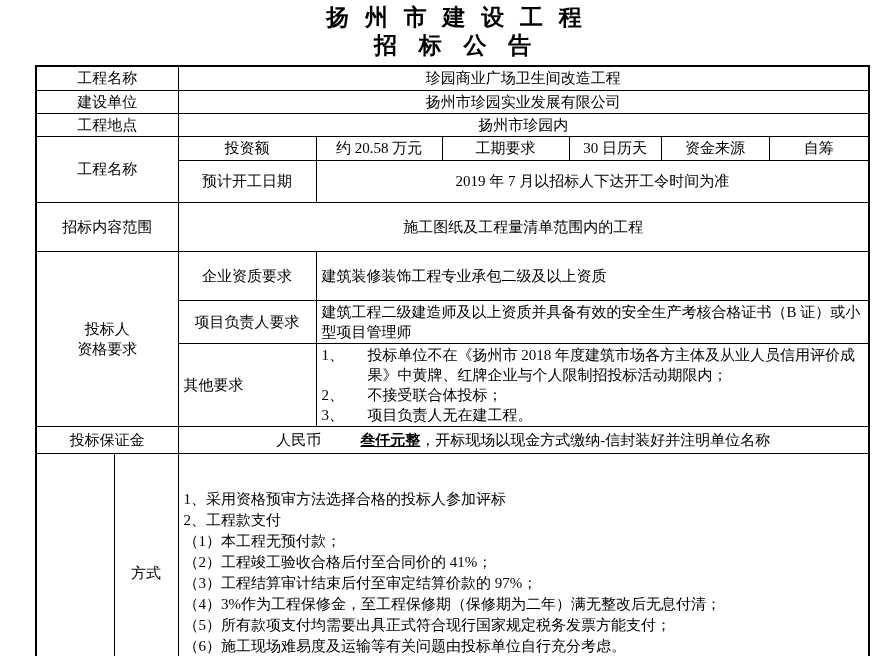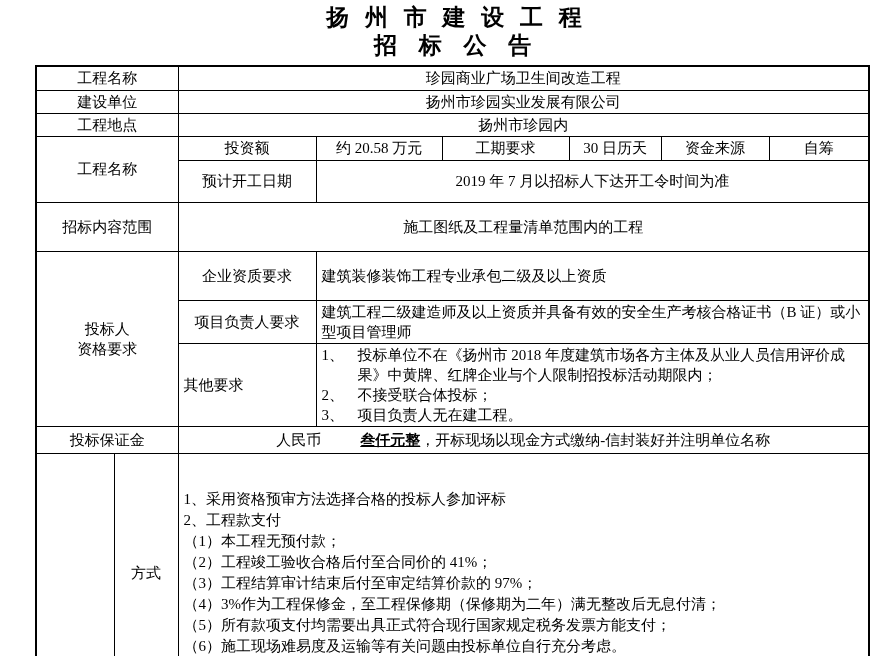--- a/index.html
+++ b/index.html
@@ -40,21 +40,21 @@
   tr.r4b { height: 42px; margin-top: 48px; }
   tr.r5 { height: 49px; }
   tr.r6a { height: 49px; }
   tr.r6b { height: 43px; }
   tr.r6c { height: 80px; }
   tr.r7 { height: 27px; padding-left: 9px; }
   tr.r8 { height: 240px; }
 
   .oitem { display: flex; align-items: flex-start; }
   .oitem .num { flex: 0 0 36px; text-align: left; }
-  .oitem .txt { flex: 1; text-align: left; }
+  .oitem .txt { flex: 1; text-align: left; margin-left: 10px; }
 
   .method-lines { text-align: left; }
   .method-lines .mline { line-height: 21px; }
 
   .deposit-amount { font-weight: bold; text-decoration: underline; margin-left: 39px; }
 </style>
 </head>
 <body>
 
 <div class="title-block">

